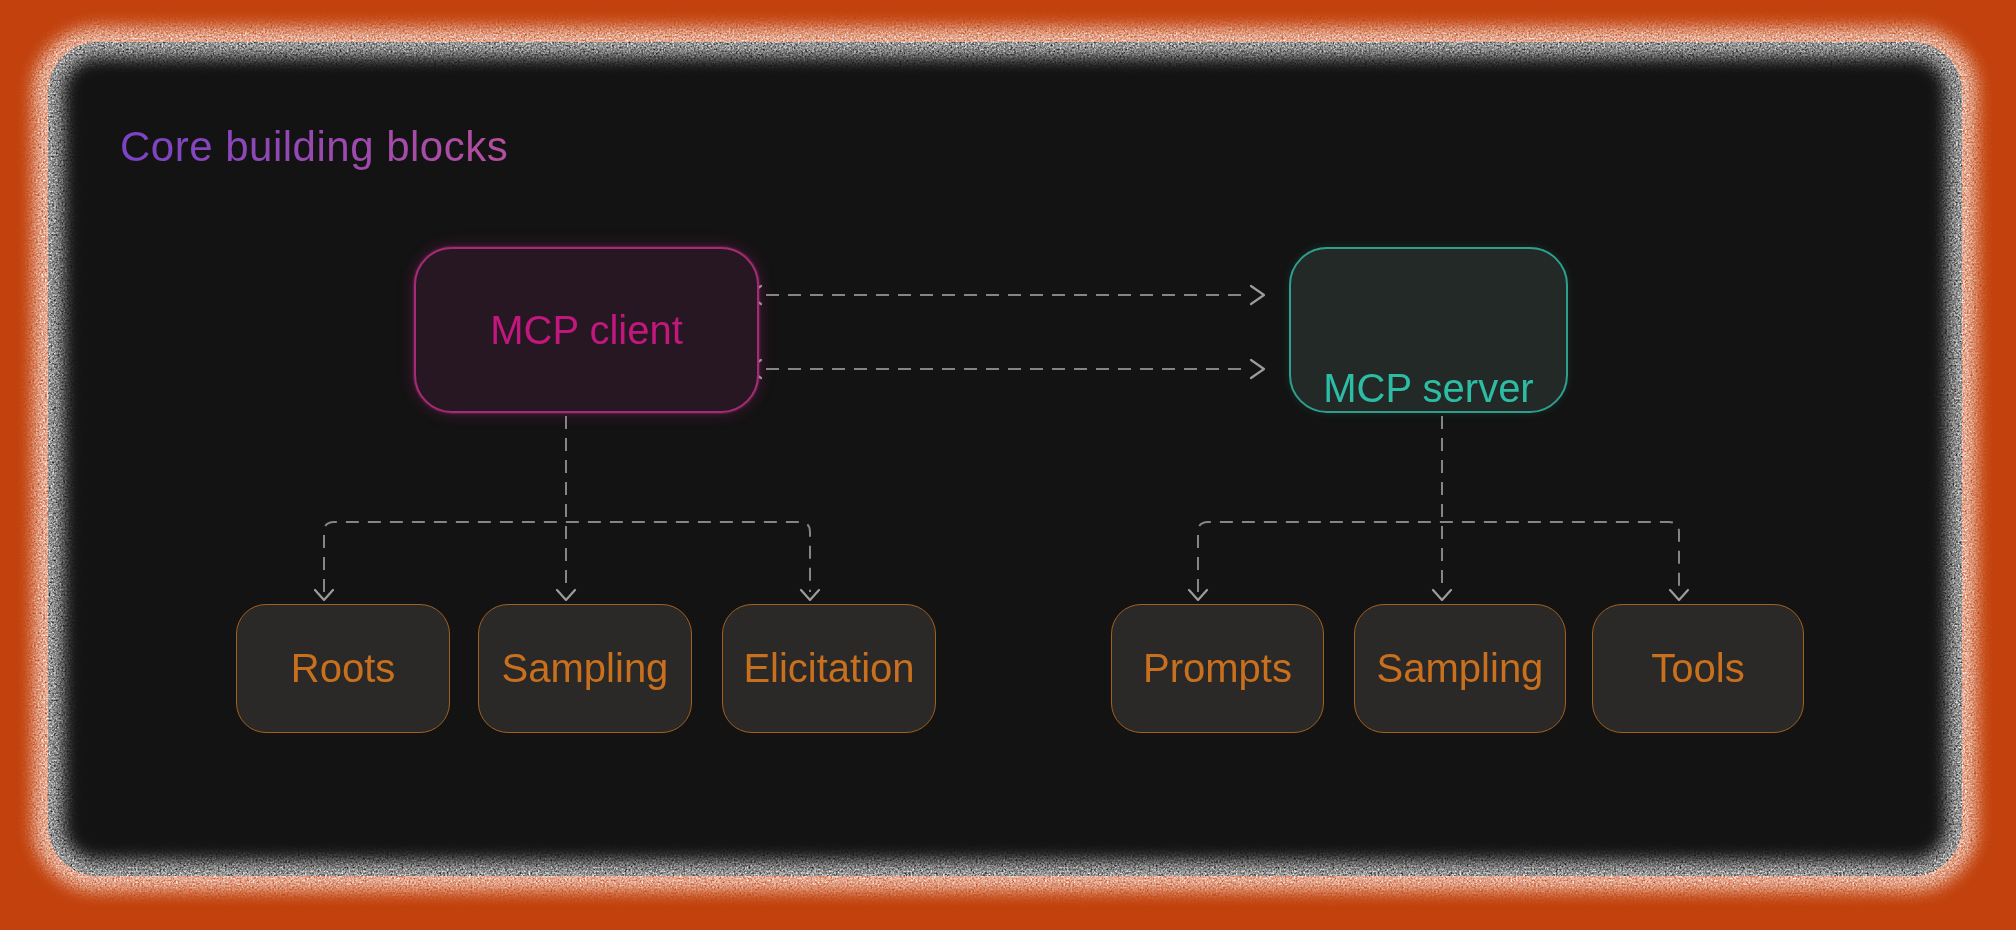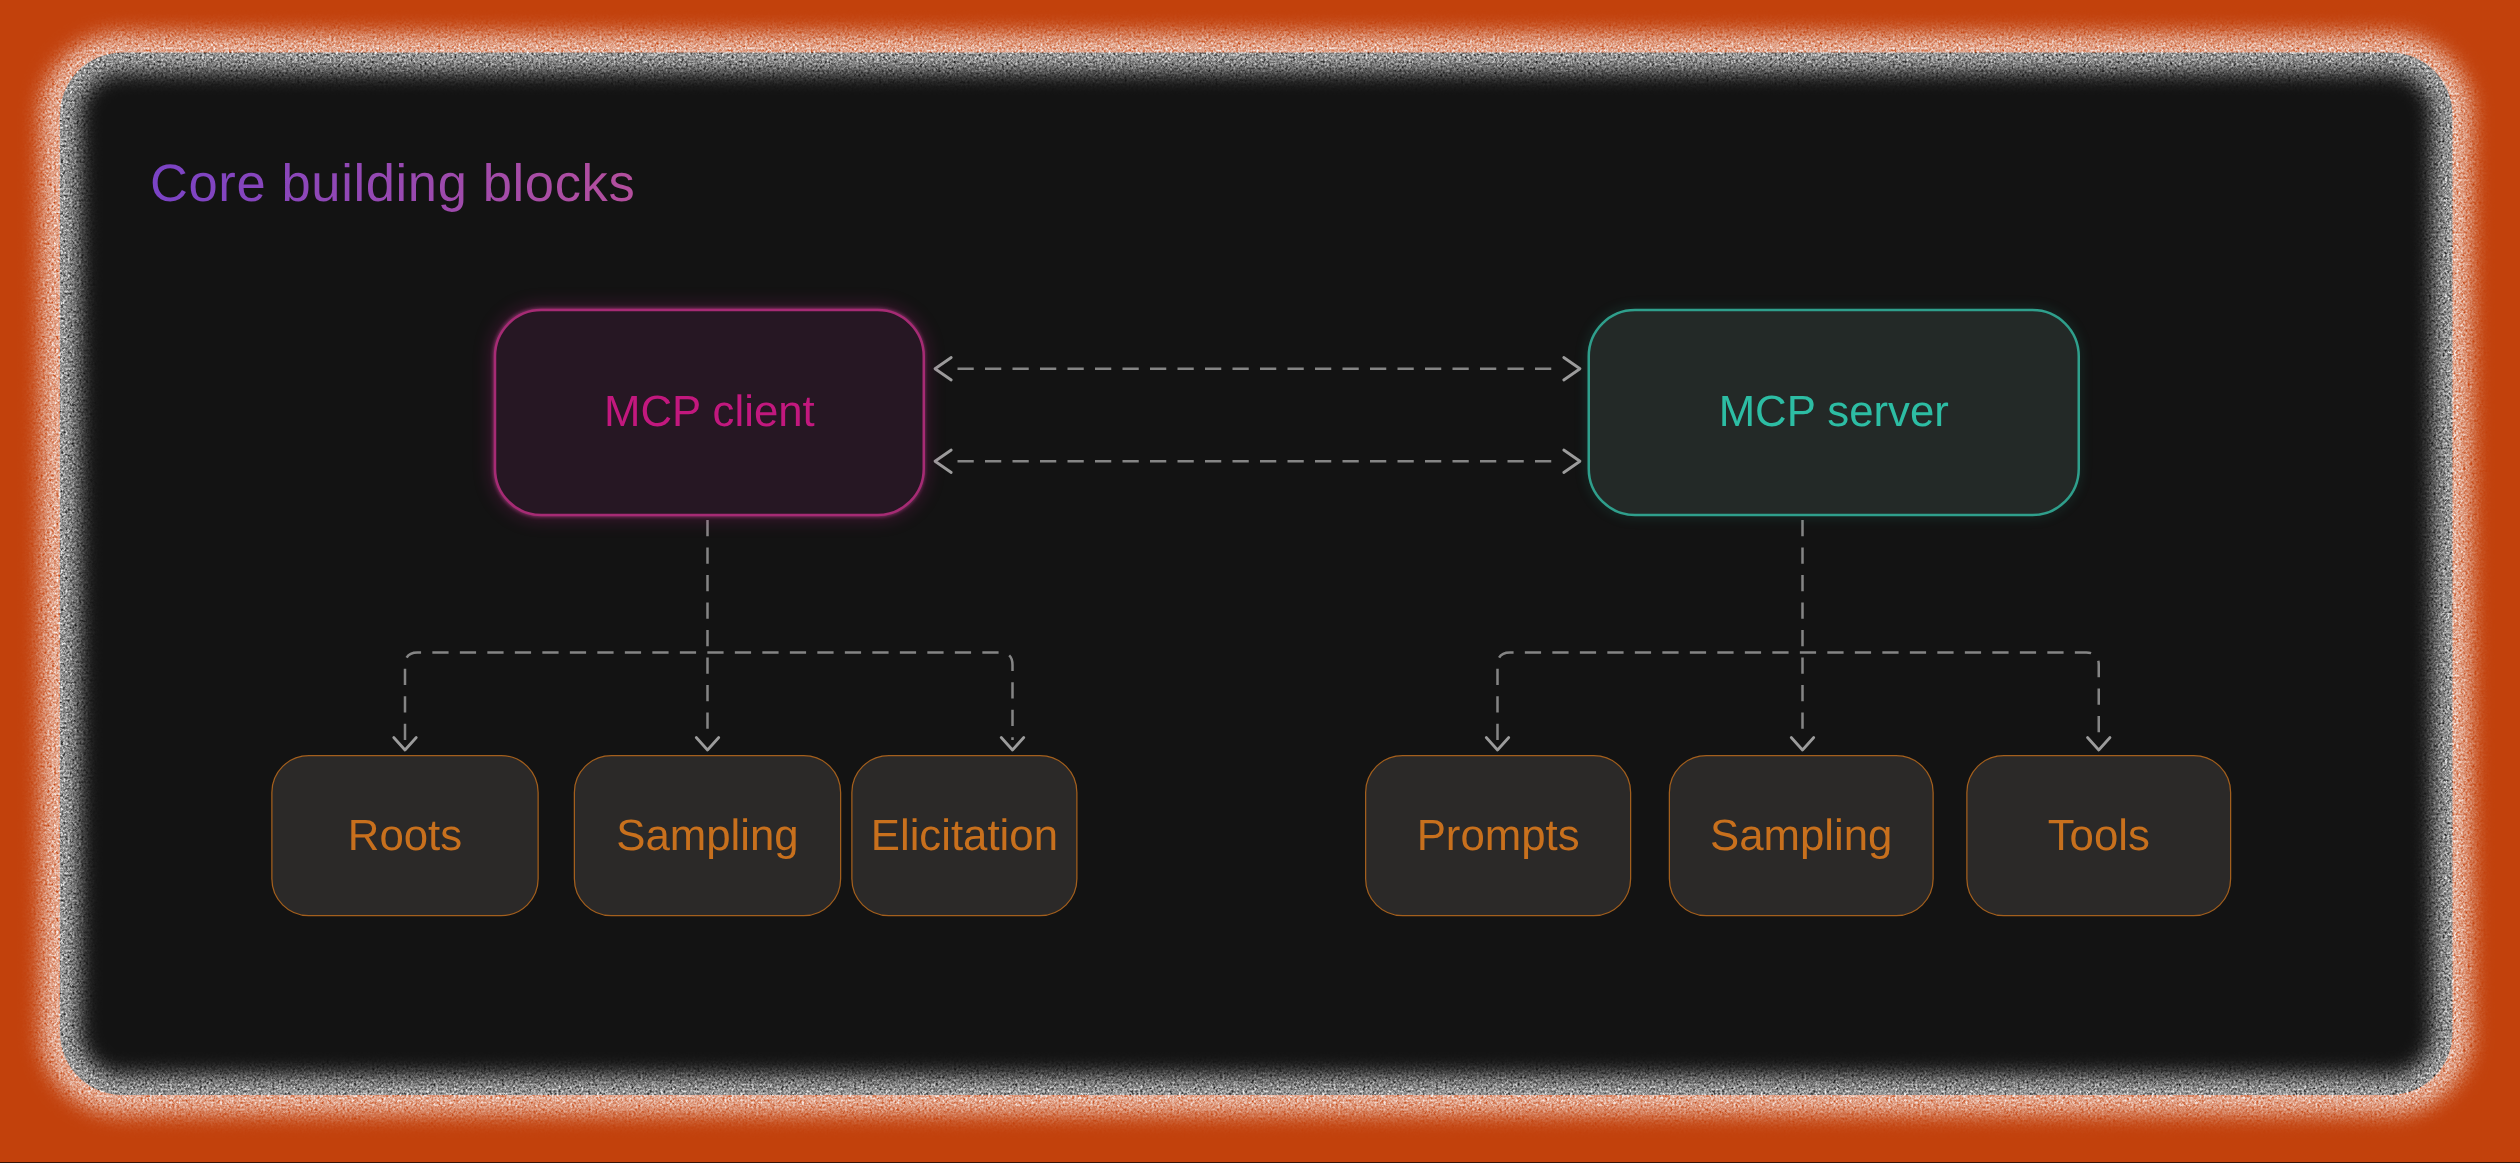--- a/index.html
+++ b/index.html
@@ -28,39 +28,40 @@
     }
     .grad-transport{
       background:linear-gradient(90deg,#c04367 0%,#7a4de0 100%);
       -webkit-background-clip:text;background-clip:text;
       color:transparent;-webkit-text-fill-color:transparent;
     }
   }
   
   .node{
     position:absolute;display:flex;align-items:center;justify-content:center;
-    font-size:35px;font-weight:400;box-sizing:border-box;
+    font-size:40px;font-weight:400;box-sizing:border-box;margin-left:19px;
   }
   .node-client{
     left:395px;top:247px;width:345px;height:166px;border-radius:38px;
     background:#261723;border:2px solid #a62b74;color:#c2187e;
     box-shadow:0 0 16px rgba(196,38,138,0.30), 0 0 3px rgba(235,90,180,0.45);
   }
   .node-server{
-    left:1270px;top:247px;width:394px;height:166px;border-radius:38px;
+    left:1270px;top:247px;width:279px;height:166px;border-radius:38px;
     background:#232927;border:2px solid #2f9f8c;color:#2dbda4;
     box-shadow:0 0 10px rgba(47,159,140,0.18);
+    align-items:flex-end;
   }
   .leaf{
     top:604px;height:129px;border-radius:30px;
     background:#2b2928;border:1.5px solid #a35f1d;color:#c8701d;
   }
   .leaf-roots{left:217px;width:214px;}
   .leaf-sampling{left:459px;width:214px;}
-  .leaf-elicitation{left:681px;width:181px;}
+  .leaf-elicitation{left:703px;width:214px;}
   .leaf-prompts{left:1092px;width:213px;}
   .leaf-resources{left:1335px;width:212px;}
   .leaf-tools{left:1573px;width:212px;}
   
   .transport-label{
     position:absolute;left:805px;top:310px;width:400px;text-align:center;
     font-size:34px;font-weight:400;
   }
   
   .dash{stroke:#858585;stroke-width:2;fill:none;stroke-dasharray:13 9;}

